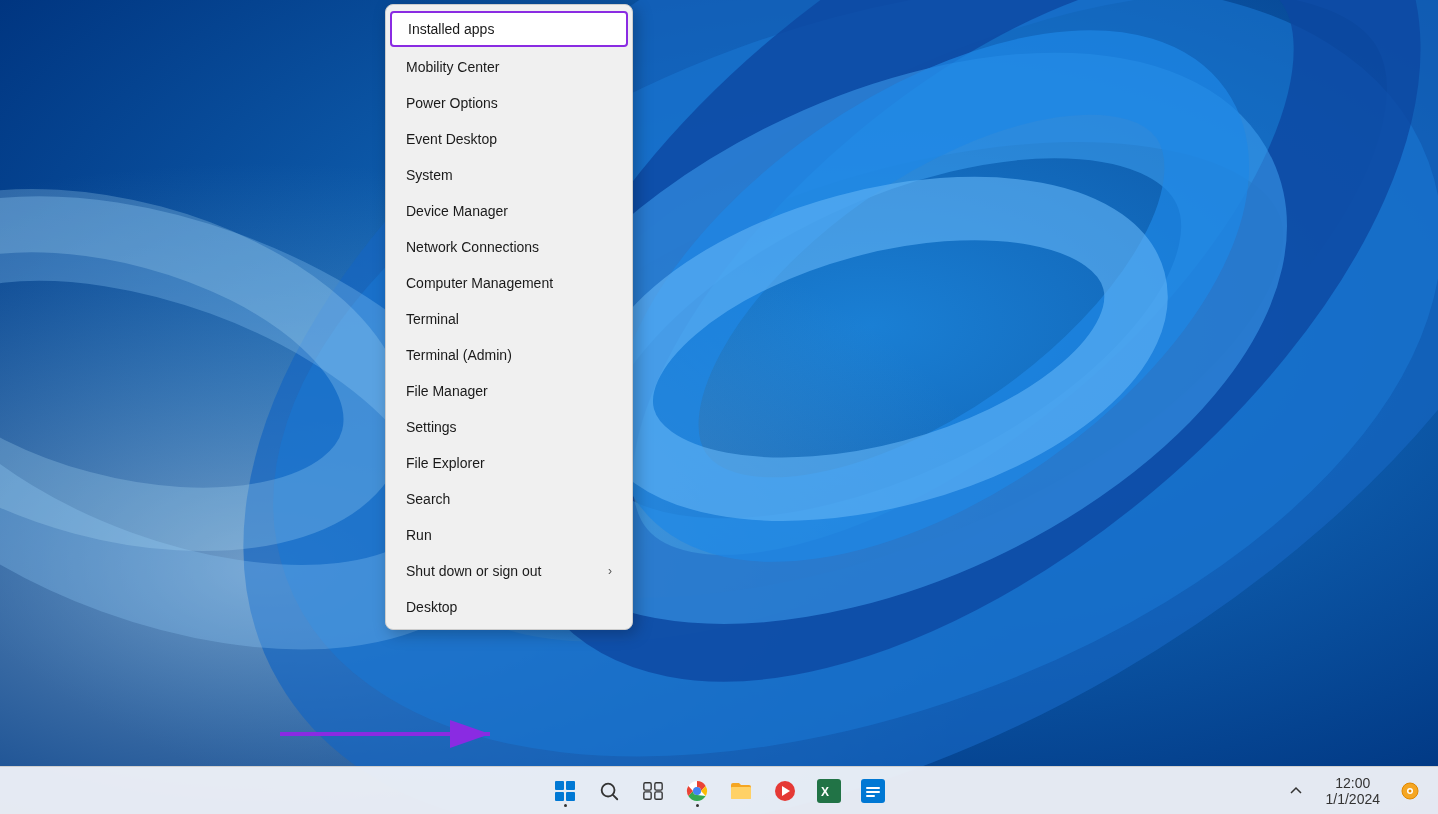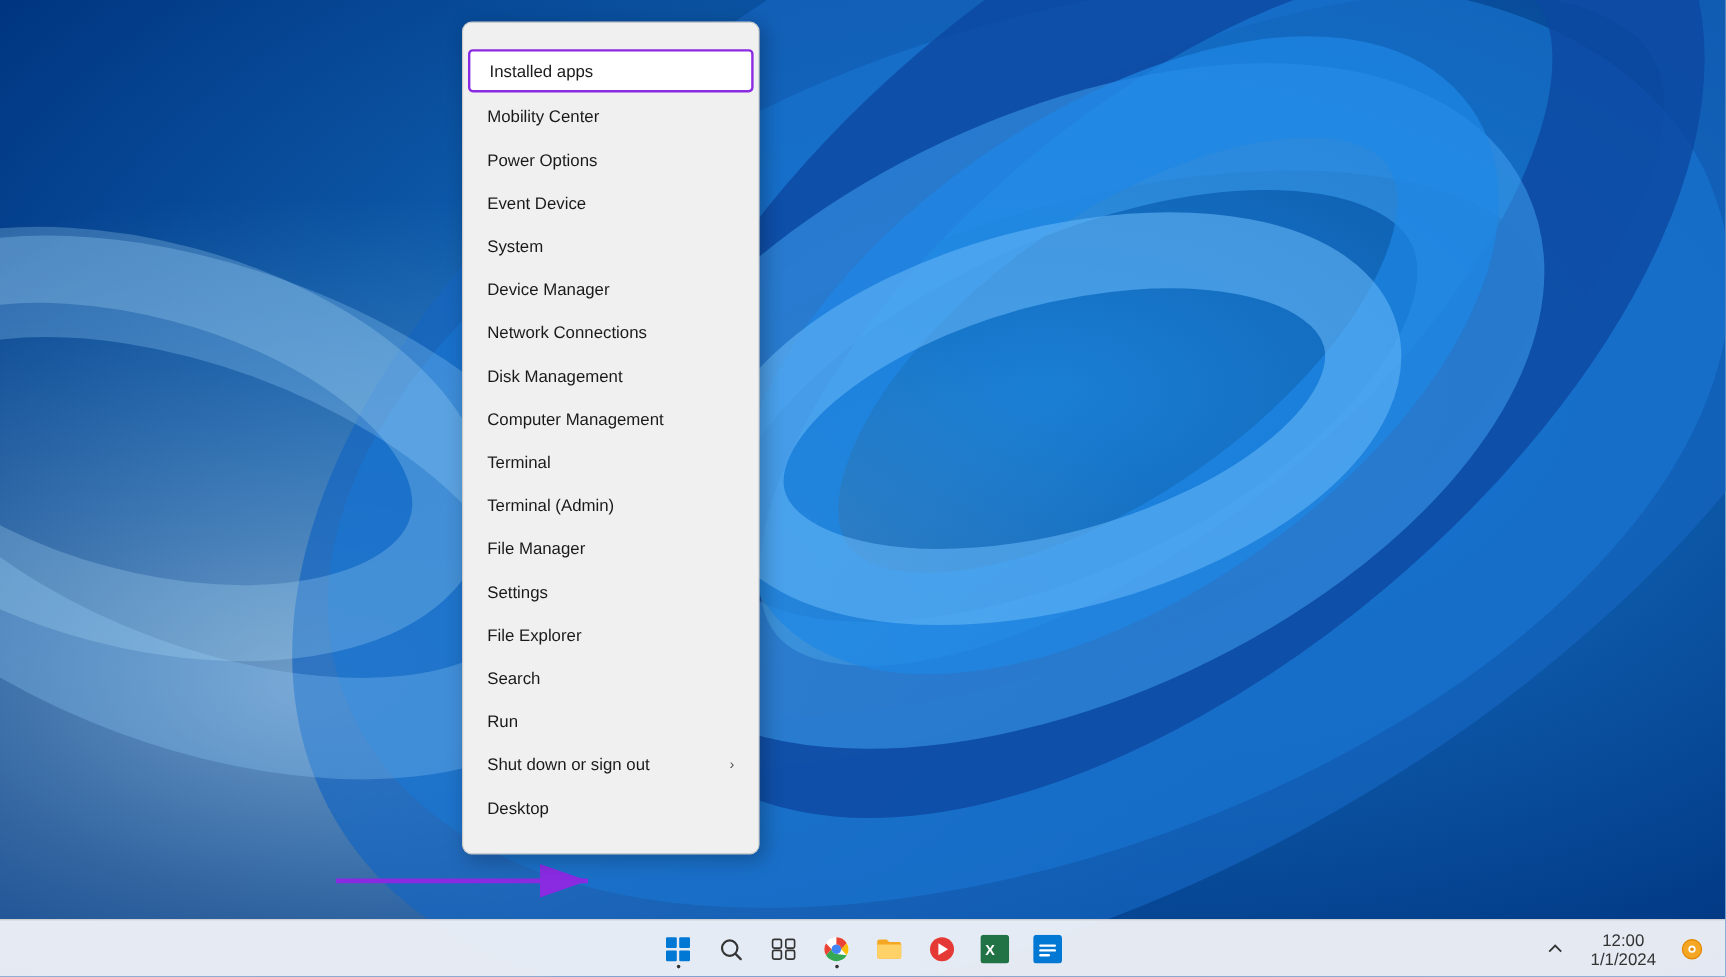--- a/index.html
+++ b/index.html
@@ -60,27 +60,27 @@
       display: flex;
       align-items: center;
       gap: 4px;
       margin-left: auto;
     }
 
     
     .context-menu {
       position: absolute;
       left: 385px;
-      top: 18px;
+      top: 4px;
       width: 248px;
       background: #f0f0f0;
       border: 1px solid #ccc;
       border-radius: 8px;
       box-shadow: 4px 4px 16px rgba(0,0,0,0.25);
-      padding: 20px 0;
+      padding: 4px 0;
       z-index: 100;
     }
 
     .menu-item {
       padding: 10px 20px;
       font-size: 14px;
       color: #1a1a1a;
       cursor: pointer;
       display: flex;
       align-items: center;
@@ -164,33 +164,30 @@
         <div class="menu-item highlighted">
           <span>Installed apps</span>
         </div>
         <div class="menu-item">
           <span>Mobility Center</span>
         </div>
         <div class="menu-item">
           <span>Power Options</span>
         </div>
         <div class="menu-item">
-          <span>Event Device</span>
+          <span>Event Desktop</span>
         </div>
         <div class="menu-item">
           <span>System</span>
         </div>
         <div class="menu-item">
           <span>Device Manager</span>
         </div>
         <div class="menu-item">
           <span>Network Connections</span>
-        </div>
-        <div class="menu-item">
-          <span>Disk Management</span>
         </div>
         <div class="menu-item">
           <span>Computer Management</span>
         </div>
         <div class="menu-item">
           <span>Terminal</span>
         </div>
         <div class="menu-item">
           <span>Terminal (Admin)</span>
         </div>

